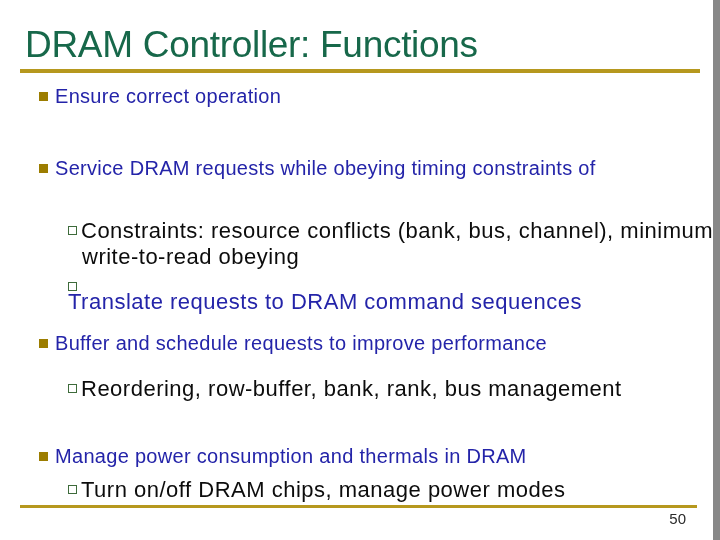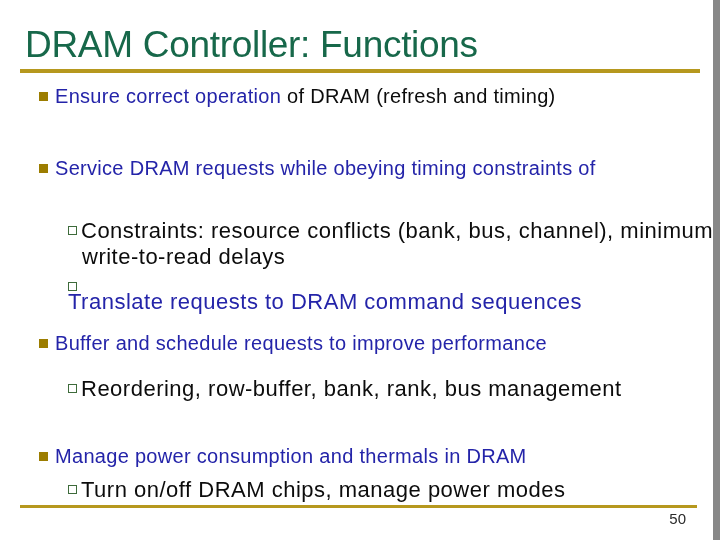--- a/index.html
+++ b/index.html
@@ -58,24 +58,24 @@
     color:var(--pagenum-gray,#2a2a2a);
   }
 </style>
 </head>
 <body>
 
 <div id="slide" style="--title-green: #17684a; --rule-gold: #b6981e; --bullet-gold: #9c7d00; --subbullet-green: #3e6b3b; --body-blue: #2424a9; --body-black: #0c0c0c; --pagenum-gray: #2a2a2a; background: rgb(255, 255, 255);">
   <div id="slide-title">DRAM Controller: Functions</div>
   <div id="title-underline" class="rule"></div>
   <div id="content">
-      <div class="line indent1" style="top: 84px;"><span class="bullet b1"></span><span class="seg blue">Ensure correct operation </span><span class="seg black">of DRAM (refresh and timing)</span></div>
+      <div class="line indent1" style="top: 84px;"><span class="bullet b1"></span><span class="seg blue">Ensure correct operation </span></div>
       <div class="line indent1" style="top: 156px;"><span class="bullet b1"></span><span class="seg blue">Service DRAM requests while obeying timing constraints of</span></div>
       <div class="line indent2" style="top: 220px;"><span class="bullet b2"></span><span class="seg black">Constraints: resource conflicts (bank, bus, channel), minimum</span></div>
-      <div class="line indent2 cont" style="top: 246px;"><span class="seg black">write-to-read delays</span></div>
+      <div class="line indent2 cont" style="top: 246px;"><span class="seg black">write-to-read obeying</span></div>
       <div class="line indent2" style="top: 276px; flex-direction: column;"><span class="bullet b2"></span><span class="seg blue">Translate requests to DRAM command sequences</span></div>
       <div class="line indent1" style="top: 331px;"><span class="bullet b1"></span><span class="seg blue">Buffer and schedule requests to improve performance</span></div>
       <div class="line indent2" style="top: 378px;"><span class="bullet b2"></span><span class="seg black">Reordering, row-buffer, bank, rank, bus management</span></div>
       <div class="line indent1" style="top: 444px;"><span class="bullet b1"></span><span class="seg blue">Manage power consumption and thermals in DRAM</span></div>
       <div class="line indent2" style="top: 479px;"><span class="bullet b2"></span><span class="seg black">Turn on/off DRAM chips, manage power modes</span></div>
     </div>
   <div id="footer-rule" class="rule"></div>
   <div id="page-number">50</div>
 </div>
 

